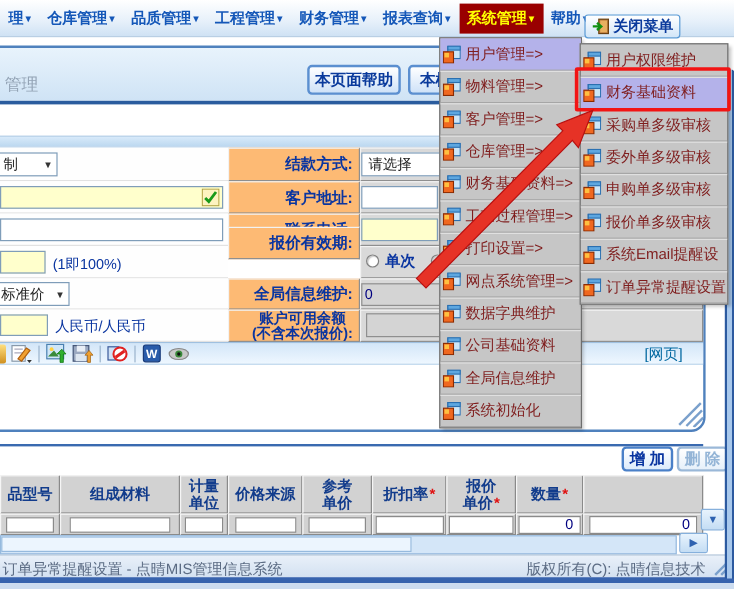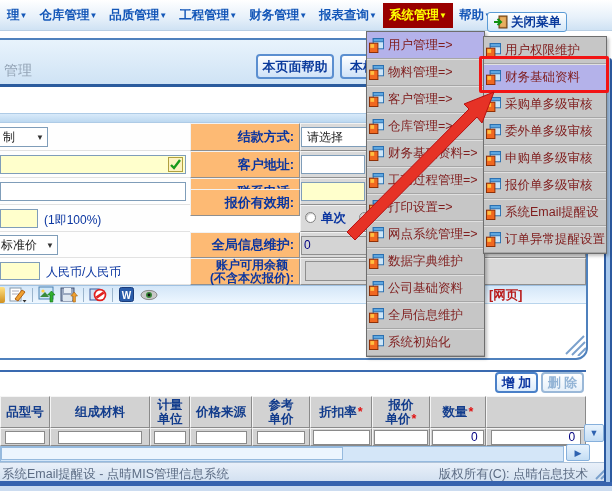--- a/index.html
+++ b/index.html
@@ -51,28 +51,28 @@
     box-shadow:inset 1px 1px 1px #c8c8c8; cursor:pointer; }
   .radio-lbl { position:absolute; font-size:12.5px; font-weight:bold; color:#0a35a0; cursor:pointer; }
   .checkicon { position:absolute; width:15px; height:15px; cursor:pointer; }
 
   
   .toolbar { position:absolute; left:-4px; top:285px; width:590px; height:19px;
     background:linear-gradient(#d3e6f8,#eef7ff); border-top:1px solid #9fc0e0; border-bottom:1px solid #b8d4ec;
     display:flex; align-items:center; gap:4px; padding-left:2px; }
   .ticon { width:18px; height:17px; display:inline-block; cursor:pointer; }
   .tsep { width:1px; height:14px; background:#9ab4cc; margin:0 1px; }
-  .weblink { position:absolute; left:489px; top:287px; font-size:12.5px; color:#b91c1c;font-weight:bold; }
+  .weblink { position:absolute; left:537px; top:287px; font-size:12.5px; color:#0369a1; }
 
   .grip line { stroke:#7aa0cc; stroke-width:2; }
 
   
   .bt-line { position:absolute; left:0; top:370px; width:586px; height:2px; background:#3a6ab0; }
   .abtn { position:absolute; top:372px; width:43px; height:21px; border-radius:4px; font-size:13px; font-weight:bold;
-    display:flex; align-items:center; justify-content:center; cursor:pointer; }
+    display:flex; align-items:center; justify-content:center; cursor:pointer;margin-left:23px; }
   .abtn.add { left:495px; background:linear-gradient(#ffffff,#dcebfb); border:2px solid #4a80c8; color:#0a35a0; }
   .abtn.del { left:541px; background:linear-gradient(#ffffff,#e6f0fa); border:2px solid #9ab8d8; color:#93b4d6; }
 
   .dtable { position:absolute; left:0; top:396px; width:586px; }
   .drow { display:flex; }
   .hcell { background:#d2d2d2; border:1px solid; border-color:#f5f5f5 #8a8a8a #8a8a8a #f5f5f5;
     height:32px; display:flex; align-items:center; justify-content:center; text-align:center;
     font-size:12.5px; font-weight:bold; color:#123c8c; line-height:14px; }
   .hcell .req { color:#e01010; margin-left:1px; }
   .dcell { background:#d2d2d2; border:1px solid; border-color:#f5f5f5 #8a8a8a #8a8a8a #f5f5f5;
@@ -327,21 +327,21 @@
         </div>
       </div>
   </div>
 
   <div class="scroll-btn" style="left:584px;top:424px;width:20px;height:18px;">▼</div>
   <div class="hscroll-track"></div>
   <div class="hscroll-thumb"></div>
   <div class="scroll-btn" style="left:566px;top:444px;width:24px;height:17px;">▶</div>
 
   <div class="footer">
-    <span class="fl">系统Email提醒设 - 点晴MIS管理信息系统</span>
+    <span class="fl">订单异常提醒设置 - 点晴MIS管理信息系统</span>
     <span class="fr">版权所有(C): 点晴信息技术</span>
     <svg class="grip" style="position:absolute;right:2px;top:3px;" width="16" height="14">
       <line x1="2" y1="13" x2="14" y2="1"></line>
         <line x1="7" y1="13" x2="14" y2="6"></line>
         <line x1="12" y1="13" x2="14" y2="11"></line>
     </svg>
   </div>
   <div class="win-bottom"></div>
   <div class="win-below"></div>
   <div class="scroll-top-piece"></div>

